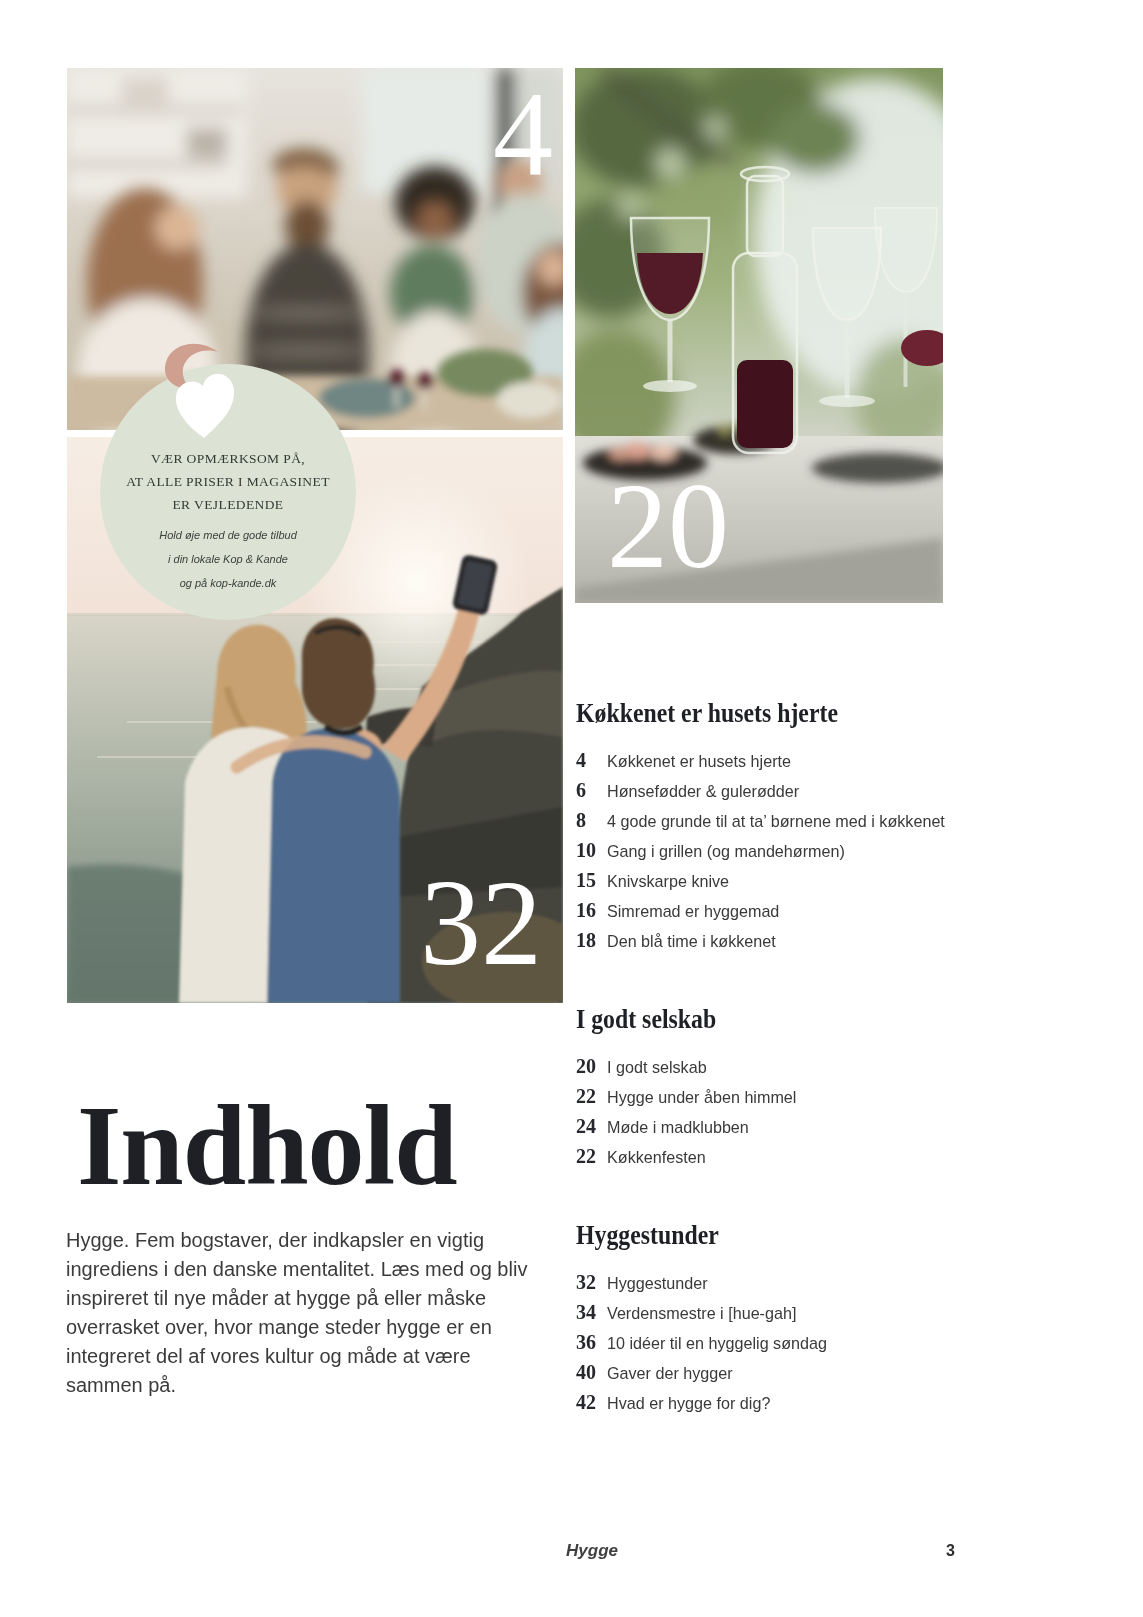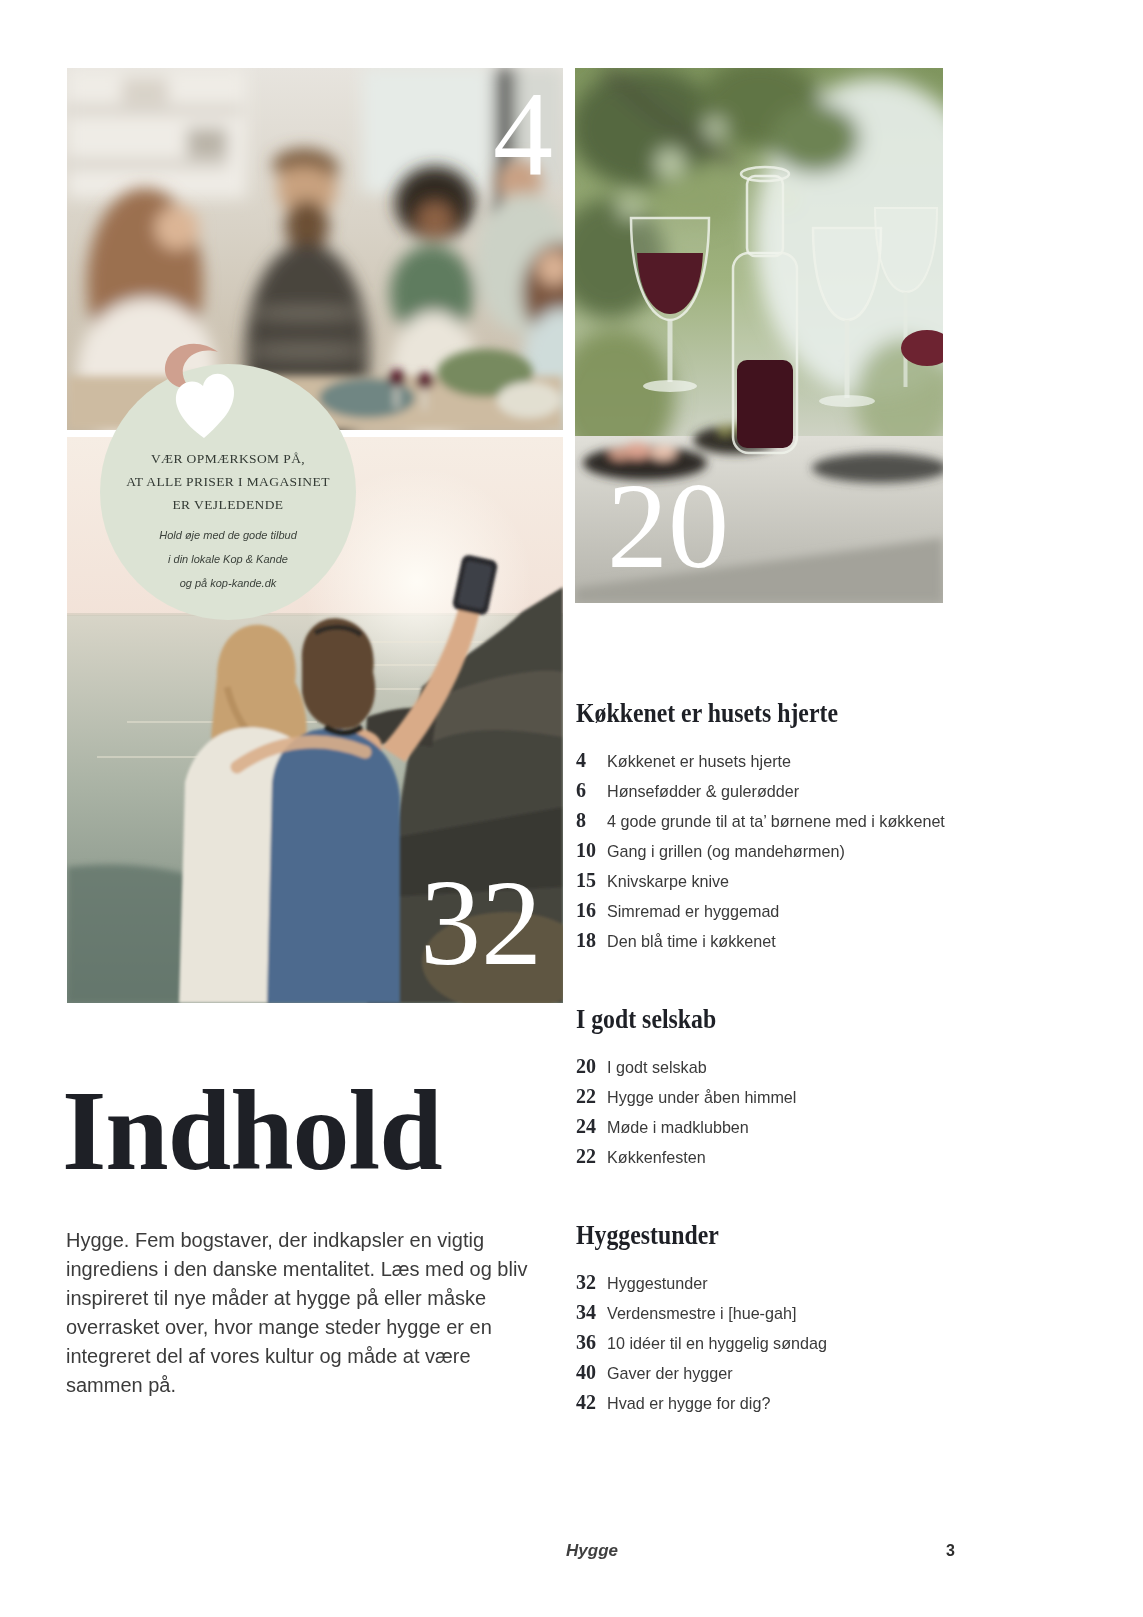--- a/index.html
+++ b/index.html
@@ -29,21 +29,21 @@
     display:block;font-size:13.5px;line-height:23px;font-weight:500;
     letter-spacing:.4px;color:#333a34;font-family:Liberation Serif, serif;
   }
   .badge-tip{margin-top:7px;}
   .badge-tip span{
     display:block;font-style:italic;font-size:11px;line-height:24px;color:#3a403a;
   }
   .logo-mark{position:absolute;left:152px;top:338px;z-index:5;}
 
   .contents-title{
-    position:absolute;left:62px;top:1074px;margin:0;
+    position:absolute;left:62px;top:1074px;margin:15px;
     font-family:"Liberation Serif",serif;font-weight:700;font-size:114px;line-height:1;
     letter-spacing:-1px;color:var(--heading-text,#1e2026);
   }
   .contents-intro{
     position:absolute;left:66px;top:1226px;width:474px;margin:0;
     font-size:20px;line-height:29px;color:var(--body-text,#3b3b3b);
   }
 
   .toc{position:absolute;left:576px;top:652px;width:360px;margin-top:44px;}
   .toc-section{margin:0 0 0 0;}

